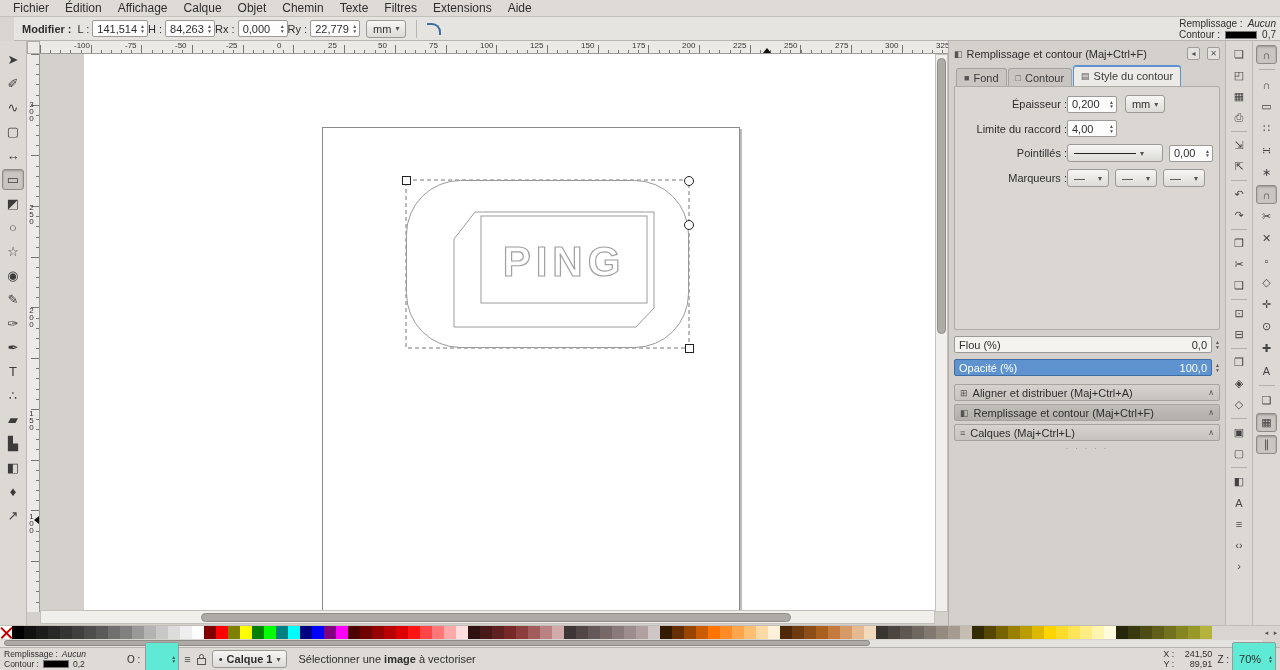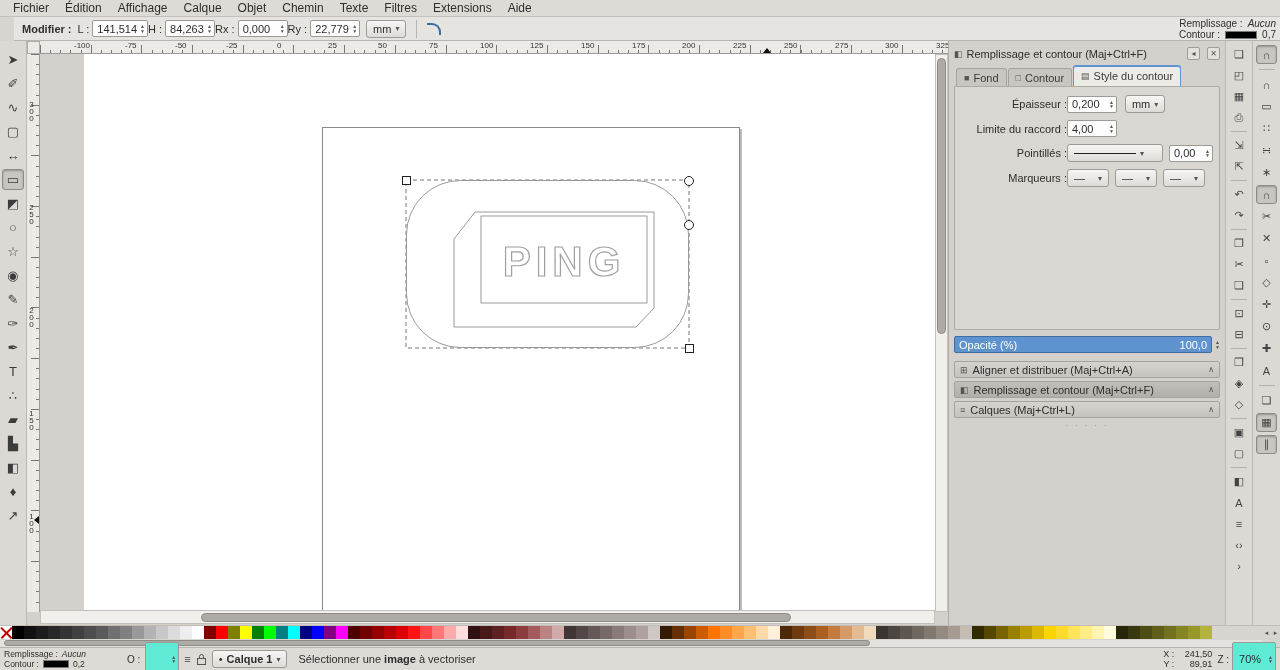--- a/index.html
+++ b/index.html
@@ -341,20 +341,30 @@
               <span class="car">▾</span>
             </div>
             <div class="btn mk-select">
               <span>—</span>
               <span class="car">▾</span>
             </div>
           </span>
       </div>
     </div>
 
+    <div class="slider-row">
+      <div class="slider">
+        <span>Flou (%)</span>
+        <span>0,0</span>
+      </div>
+      <span class="arrows">
+          <span>▲</span>
+          <span>▼</span>
+        </span>
+    </div>
     <div class="slider-row">
       <div class="slider fill">
         <span>Opacité (%)</span>
         <span>100,0</span>
       </div>
       <span class="arrows">
           <span>▲</span>
           <span>▼</span>
         </span>
     </div>

